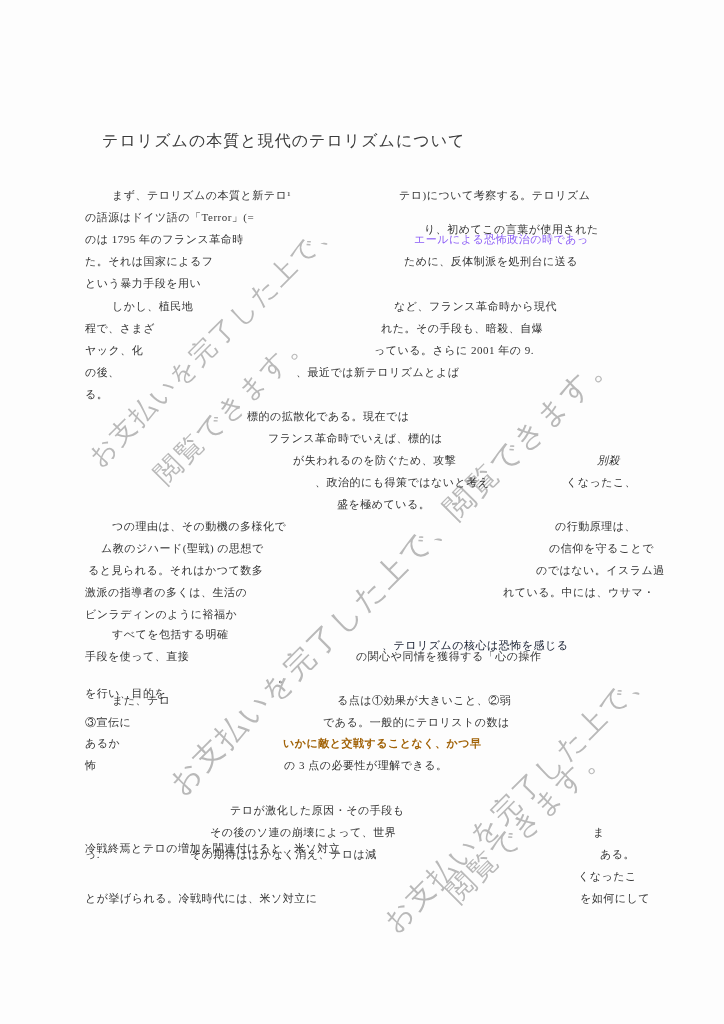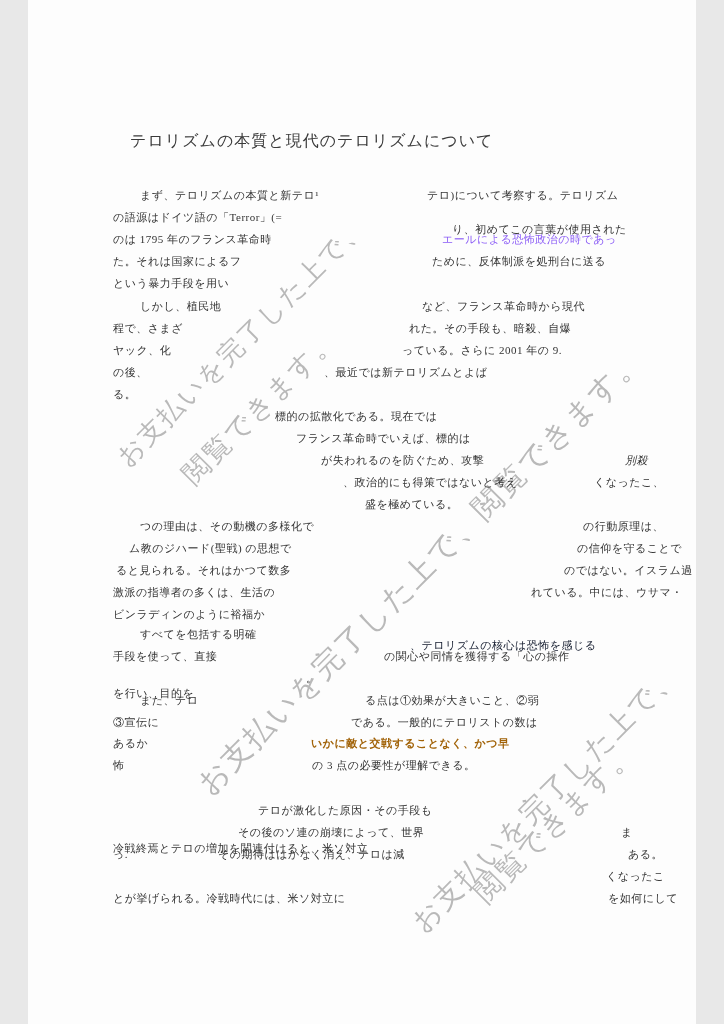--- a/index.html
+++ b/index.html
@@ -1,18 +1,18 @@
 <!DOCTYPE html>
 <html><head>
 <meta charset="utf-8">
 <style>
   html,body{margin:0;padding:0;background:#e8e8e8;}
   .page{
     position:relative;
-    width:668px;height:1024px;
+    width:724px;height:1024px;
     margin:0 auto;
     background:#fdfdfd;
     overflow:hidden;
     font-family:"Liberation Serif","DejaVu Serif",serif;
   }
   .doc-title{
     position:absolute;
     left:102px;top:131px;
     font-size:16px;
     letter-spacing:1px;

